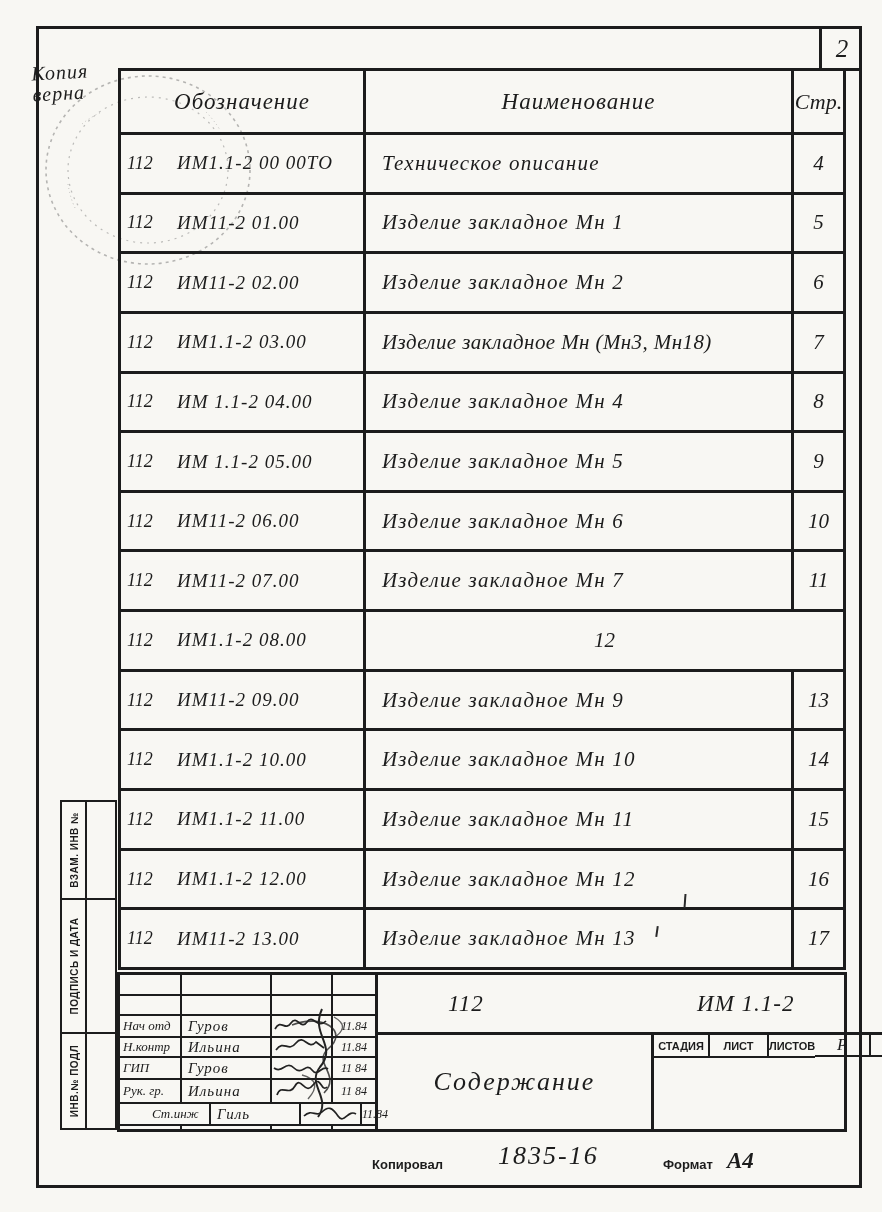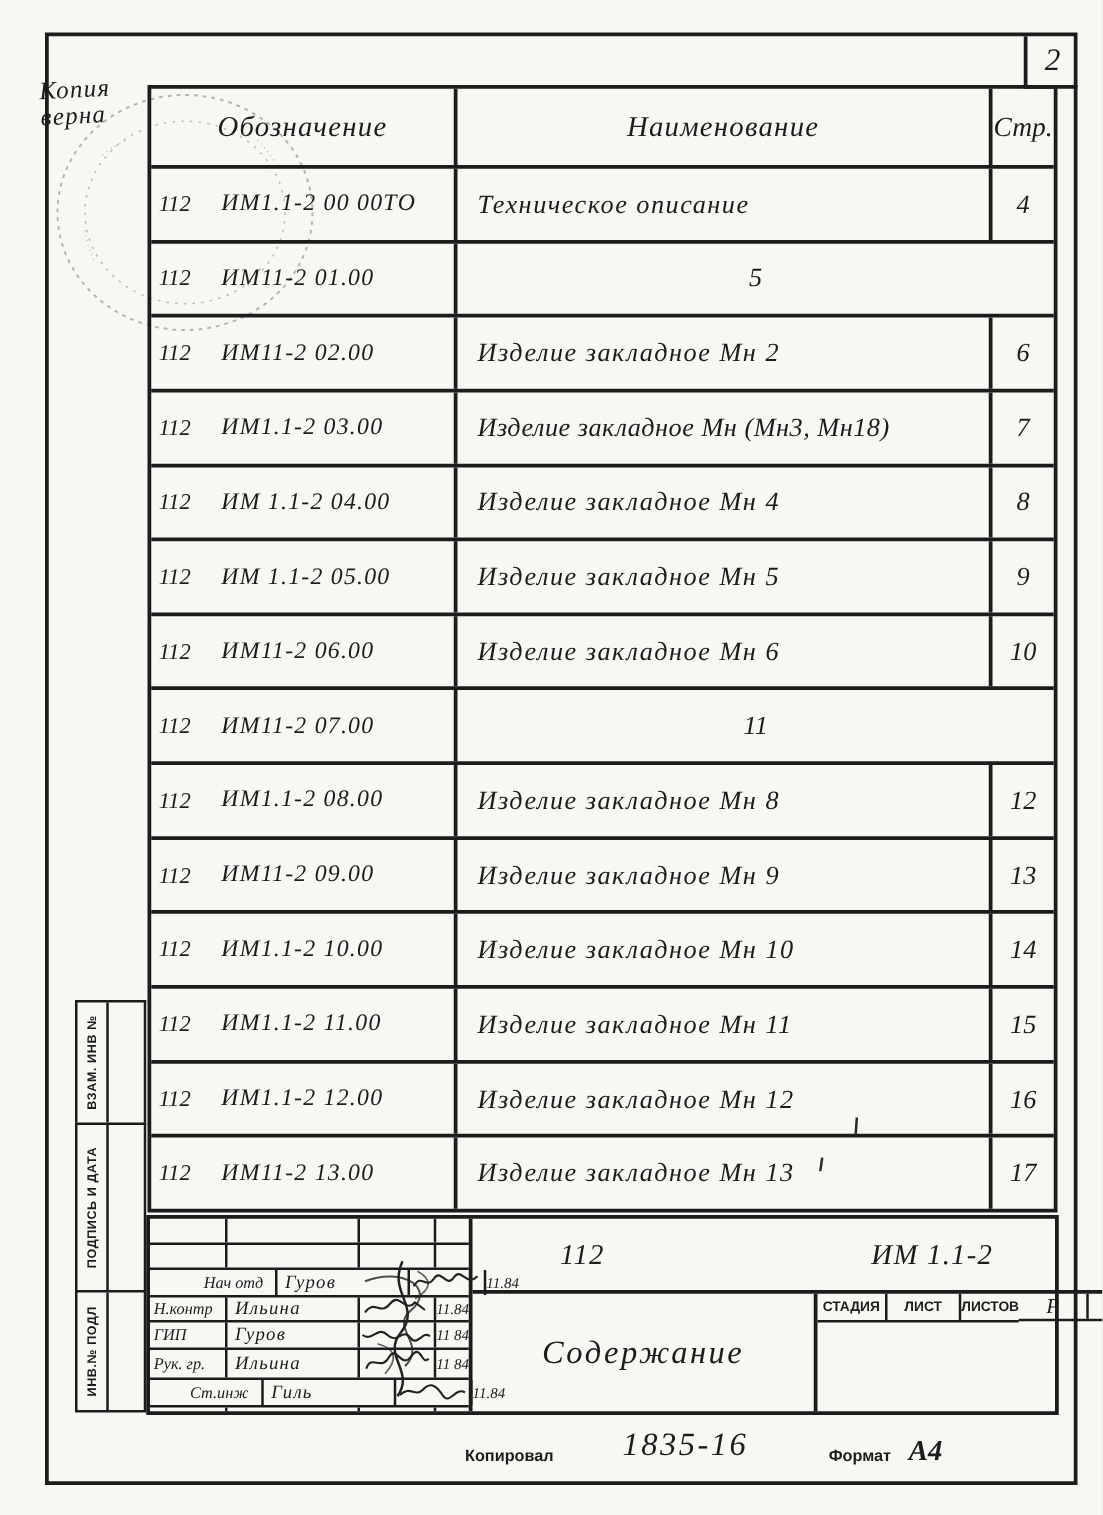--- a/index.html
+++ b/index.html
@@ -42,21 +42,21 @@
   .sb-label{width:25px;flex:none;border-right:2px solid #1c1c1c;position:relative;}
   .sb-label span{position:absolute;left:50%;top:50%;transform:translate(-50%,-50%) rotate(-90deg);white-space:nowrap;font-size:10px;font-weight:bold;letter-spacing:.5px;}
   .sb-blank{flex:1;}
 
   
   .tb{left:117px;top:972px;width:730px;height:160px;border:3px solid #1c1c1c;display:flex;}
   .tb-left{width:258px;flex:none;border-right:3px solid #1c1c1c;display:flex;flex-direction:column;}
   .tbr{display:flex;border-bottom:2px solid #1c1c1c;flex:none;}
   .tbr.lastr{border-bottom:none;flex:1;}
   .t1{width:62px;flex:none;border-right:2px solid #1c1c1c;display:flex;align-items:center;padding-left:3px;font-size:13px;white-space:nowrap;overflow:hidden;}
-  .t2{width:106px;flex:none;border-right:2px solid #1c1c1c;display:flex;align-items:center;padding-left:6px;font-size:15px;letter-spacing:1px;white-space:nowrap;}
+  .t2{width:90px;flex:none;border-right:2px solid #1c1c1c;display:flex;align-items:center;padding-left:6px;font-size:15px;letter-spacing:1px;white-space:nowrap;}
   .t3{width:61px;flex:none;border-right:2px solid #1c1c1c;position:relative;overflow:visible;}
   .t4{flex:1;display:flex;align-items:center;justify-content:center;font-size:12px;white-space:nowrap;}
   .tb-right{flex:1;display:flex;flex-direction:column;}
   .tb-doc{height:57px;flex:none;border-bottom:3px solid #1c1c1c;display:flex;align-items:center;justify-content:space-between;padding:0 52px 0 70px;font-size:23px;letter-spacing:1px;}
   .tb-bottom{flex:1;display:flex;}
   .tb-title{width:276px;flex:none;border-right:3px solid #1c1c1c;display:flex;align-items:center;justify-content:center;font-size:26px;letter-spacing:2px;}
   .tb-meta{flex:1;display:flex;flex-direction:row;justify-content:flex-end;}
   .meta-row{display:flex;flex:none;}
   .mh{height:21px;border-bottom:2px solid #1c1c1c;font-size:11px;font-weight:bold;}
   .mv{height:20px;border-bottom:2px solid #1c1c1c;font-size:17px;}
@@ -109,20 +109,21 @@
           <span class="code hw">ИМ1.1-2 00 00ТО</span>
         </div>
       <div class="cname bx nm hw">Техническое описание</div>
       <div class="cpage pg hw">4</div>
     </div>
     <div class="trow">
       <div class="cdes bx">
           <span class="org hw">112</span>
           <span class="code hw">ИМ11-2 01.00</span>
         </div>
+      <div class="cname bx nm hw">Изделие закладное Мн 1</div>
       <div class="cpage pg hw">5</div>
     </div>
     <div class="trow">
       <div class="cdes bx">
           <span class="org hw">112</span>
           <span class="code hw">ИМ11-2 02.00</span>
         </div>
       <div class="cname bx nm hw">Изделие закладное Мн 2</div>
       <div class="cpage pg hw">6</div>
     </div>
@@ -156,28 +157,28 @@
           <span class="code hw">ИМ11-2 06.00</span>
         </div>
       <div class="cname bx nm hw">Изделие закладное Мн 6</div>
       <div class="cpage pg hw">10</div>
     </div>
     <div class="trow">
       <div class="cdes bx">
           <span class="org hw">112</span>
           <span class="code hw">ИМ11-2 07.00</span>
         </div>
+      <div class="cname bx nm hw">Изделие закладное Мн 7</div>
       <div class="cpage pg hw">11</div>
     </div>
     <div class="trow">
       <div class="cdes bx">
           <span class="org hw">112</span>
           <span class="code hw">ИМ1.1-2 08.00</span>
         </div>
-      <div class="cname bx nm hw">Изделие закладное Мн 8</div>
       <div class="cpage pg hw">12</div>
     </div>
     <div class="trow">
       <div class="cdes bx">
           <span class="org hw">112</span>
           <span class="code hw">ИМ11-2 09.00</span>
         </div>
       <div class="cname bx nm hw">Изделие закладное Мн 9</div>
       <div class="cpage pg hw">13</div>
     </div>
@@ -243,21 +244,21 @@
           <div class="t2 bx"></div>
           <div class="t3 bx"></div>
           <div class="t4"></div>
       </div>
       <div class="tbr" style="height:18px;">
         <div class="t1 bx"></div>
           <div class="t2 bx"></div>
           <div class="t3 bx"></div>
           <div class="t4"></div>
       </div>
-      <div class="tbr" style="height:20px;padding-left:40px;">
+      <div class="tbr" style="height:20px;">
         <div class="t1 bx hw">Нач отд</div>
         <div class="t2 bx hw">Гуров</div>
         <div class="t3 bx">
           <svg width="58" height="18">
               <path d="M3,13 C9,2 13,16 19,7 S29,15 35,6 S45,14 54,5" fill="none" stroke="#222" stroke-width="1.7"></path>
             </svg>
         </div>
         <div class="t4 hw">11.84</div>
       </div>
       <div class="tbr" style="height:18px;">

